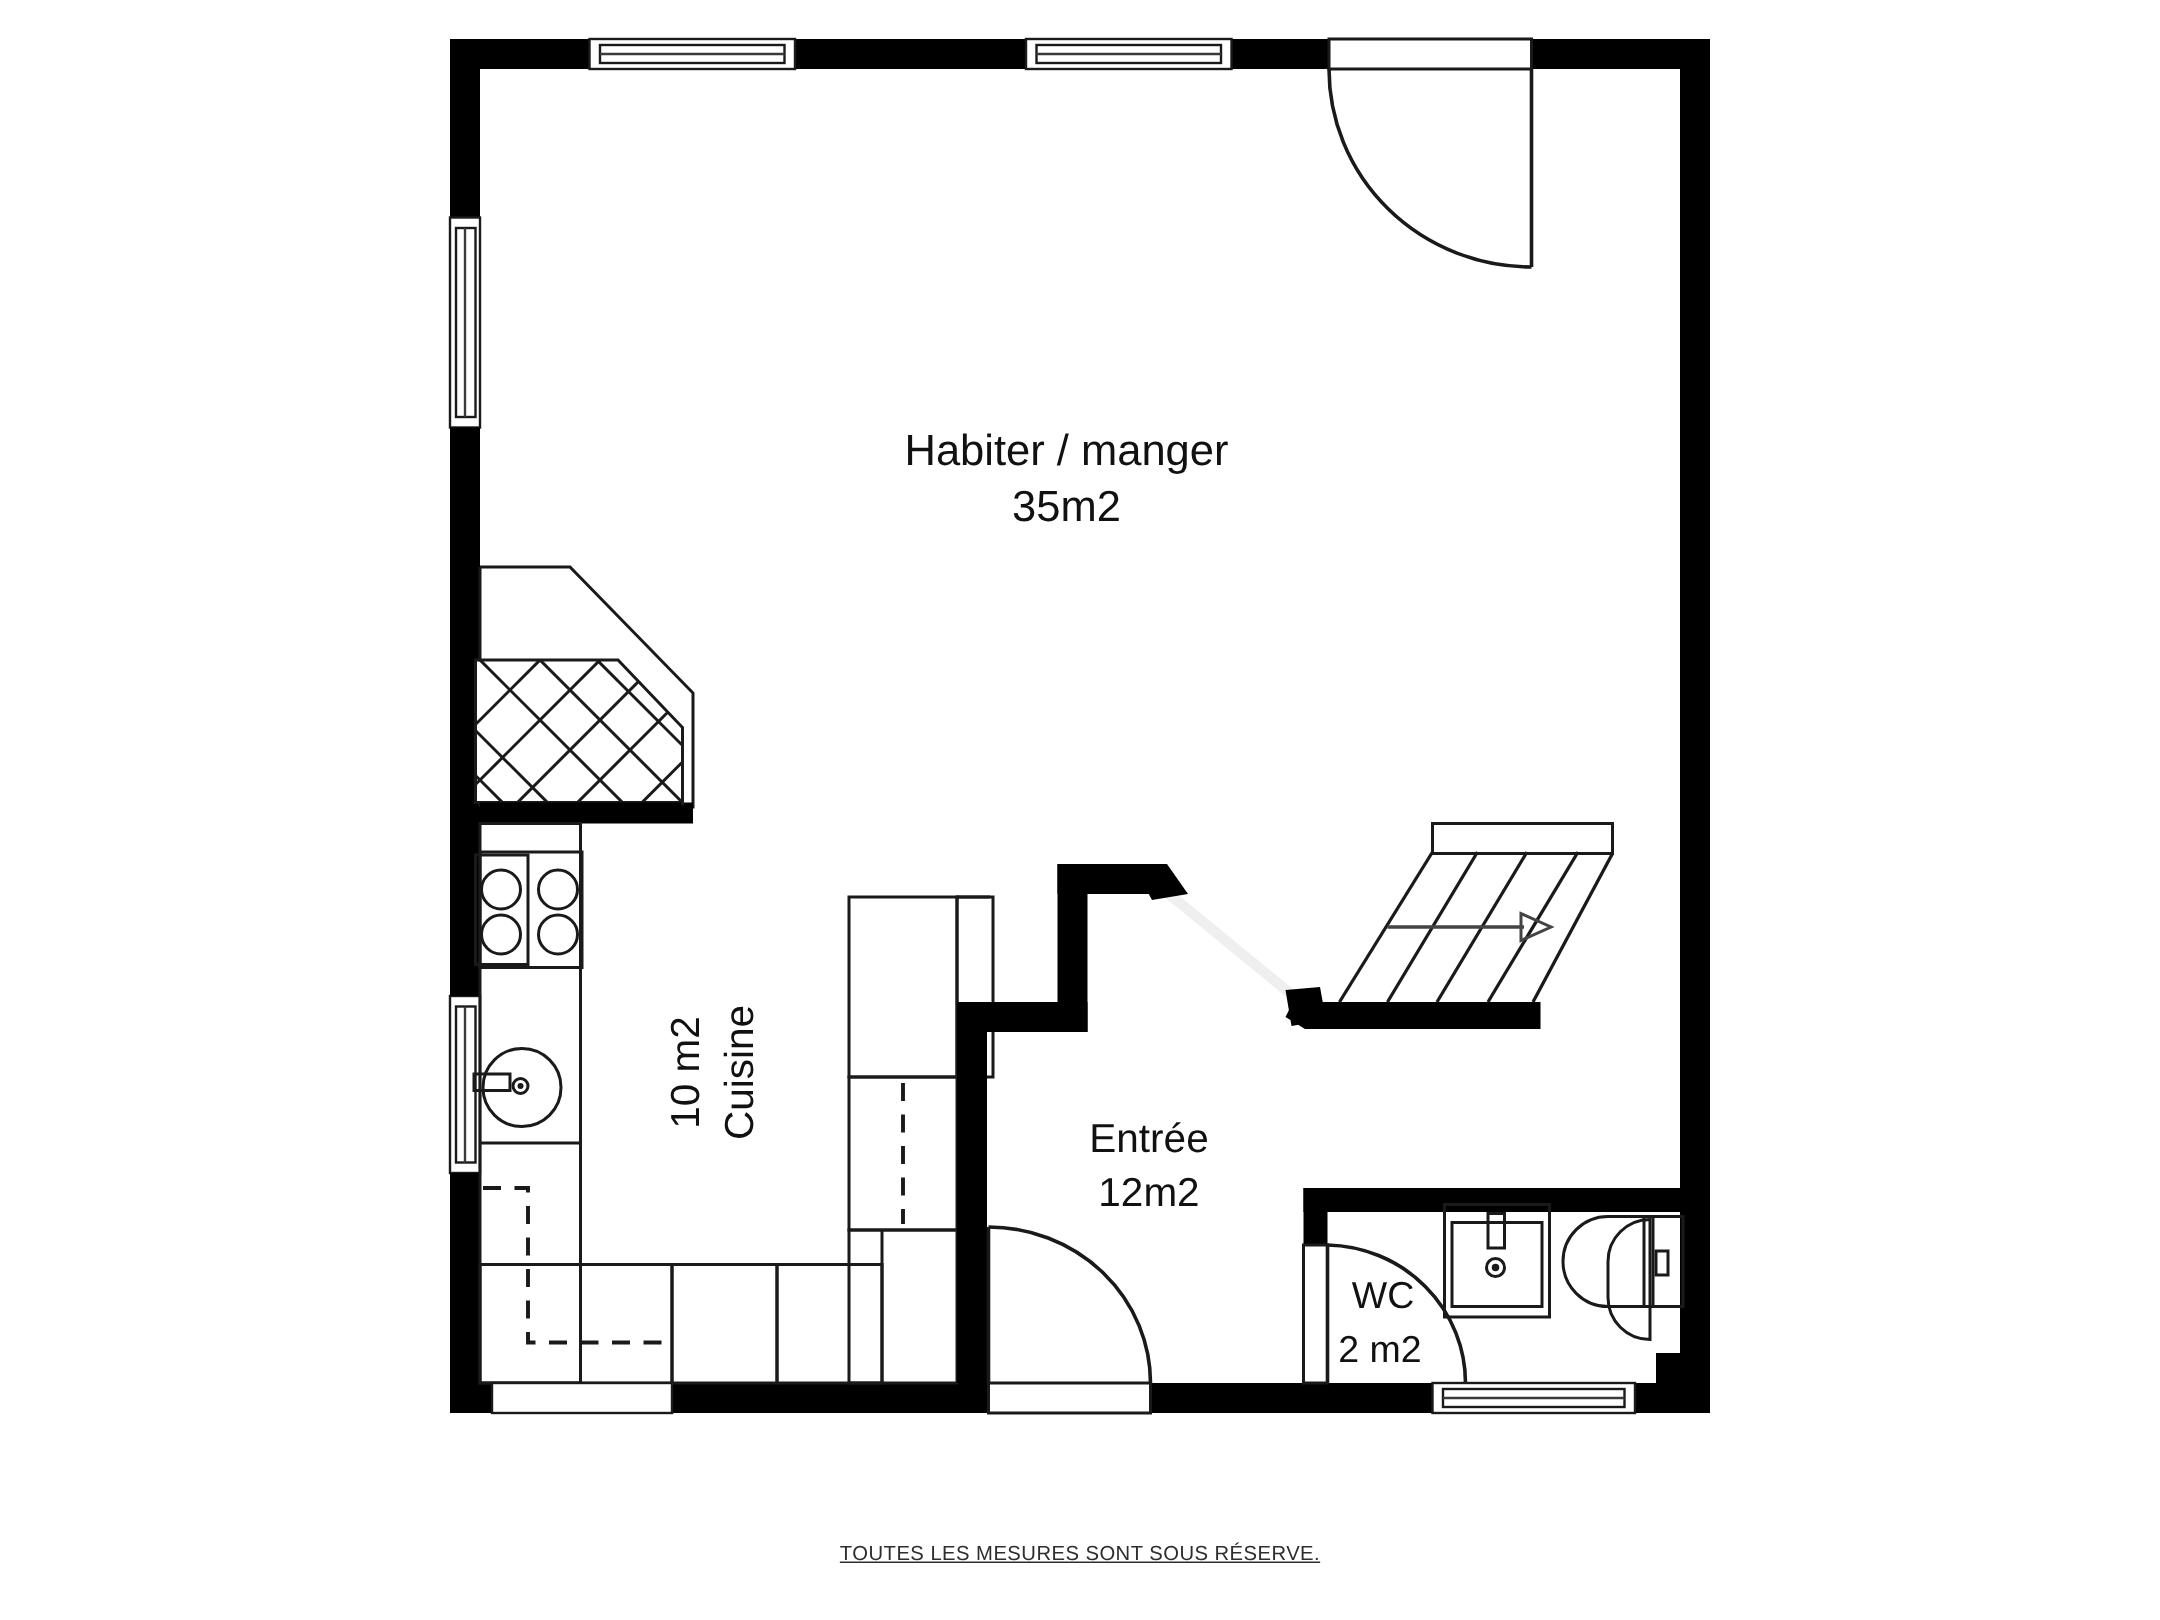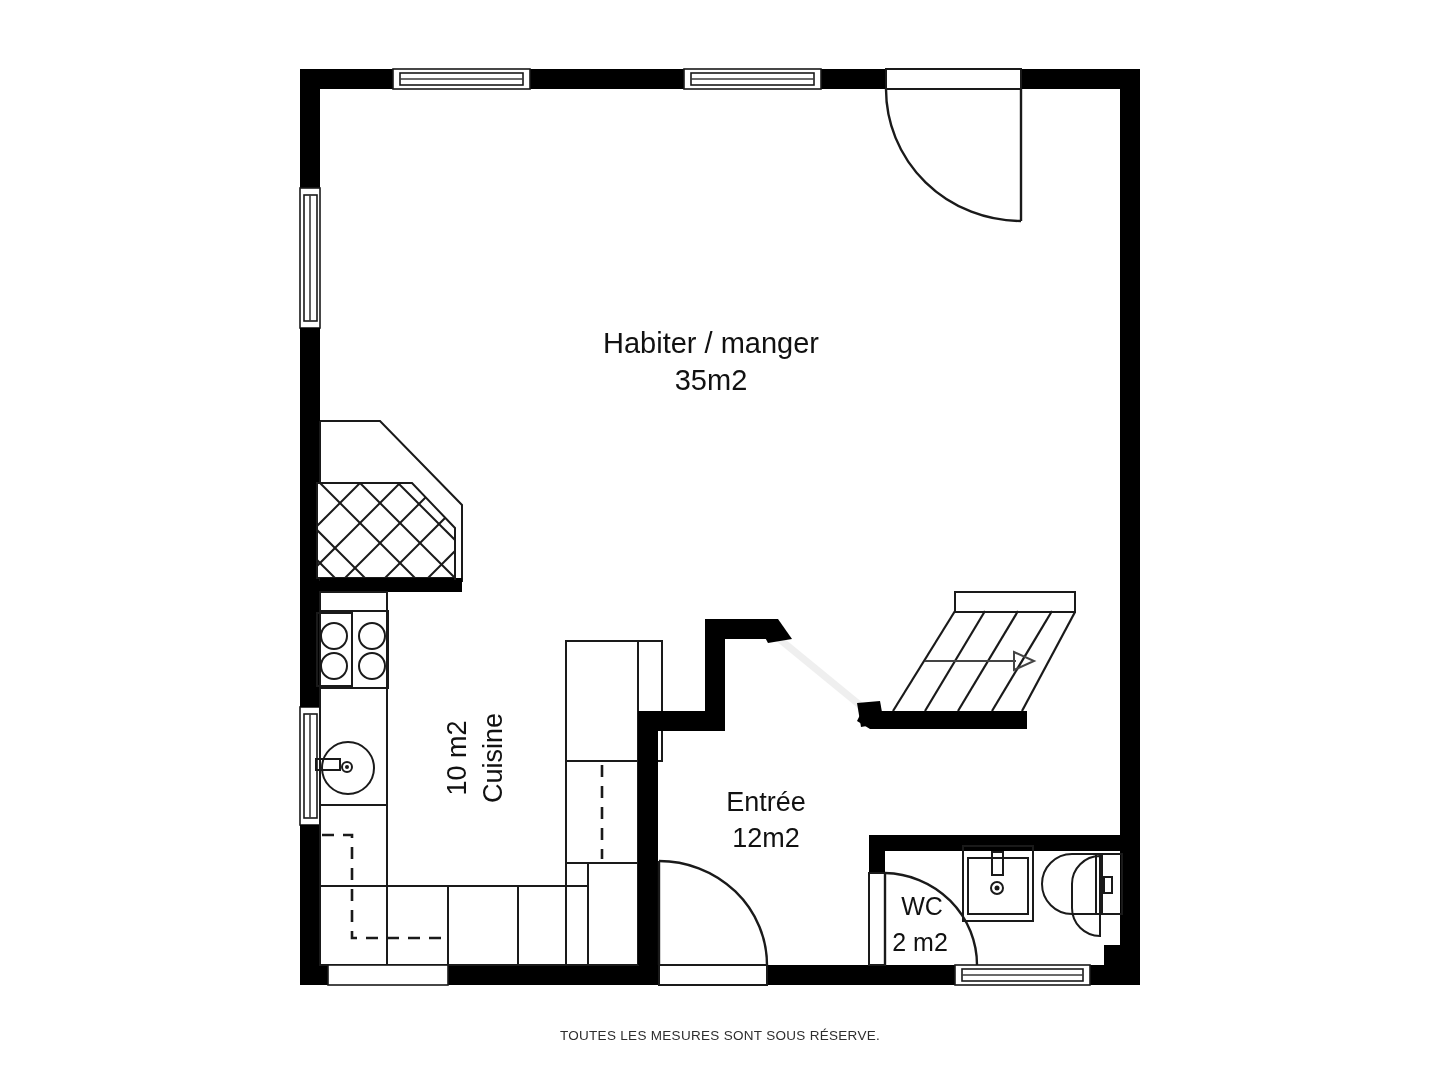--- a/index.html
+++ b/index.html
@@ -12,21 +12,20 @@
     height: 1080px;
     font-family: "Liberation Sans", sans-serif;
     position: relative;
     overflow: hidden;
   }
   #floorplan-wrap {
     position: absolute;
     left: 0; top: 0;
     width: 1440px;
     height: 1010px;
-    margin-top: 43px;
   }
   svg#plan {
     display: block;
     width: 1440px;
     height: 1010px;
   }
   .wall { fill: #000000; }
   .thin { fill: none; stroke: #1a1a1a; stroke-width: 2; }
   .thin-light { fill: none; stroke: #3a3a3a; stroke-width: 1.6; }
   .fill-white-thin { fill: #ffffff; stroke: #1a1a1a; stroke-width: 1.6; }
@@ -50,20 +49,21 @@
   #footer-note {
     position: absolute;
     left: 0;
     top: 1028px;
     width: 1440px;
     text-align: center;
     font-size: 13.5px;
     letter-spacing: 0.3px;
     color: #2e2e2e;
     font-family: "Liberation Sans", sans-serif;
+    text-decoration: underline;
   }
 </style>
 </head>
 <body>
 
 <div id="floorplan-wrap">
   <svg id="plan" viewBox="0 0 1440 1010" xmlns="http://www.w3.org/2000/svg">
 
     <defs>
       <clipPath id="chimney-clip">

